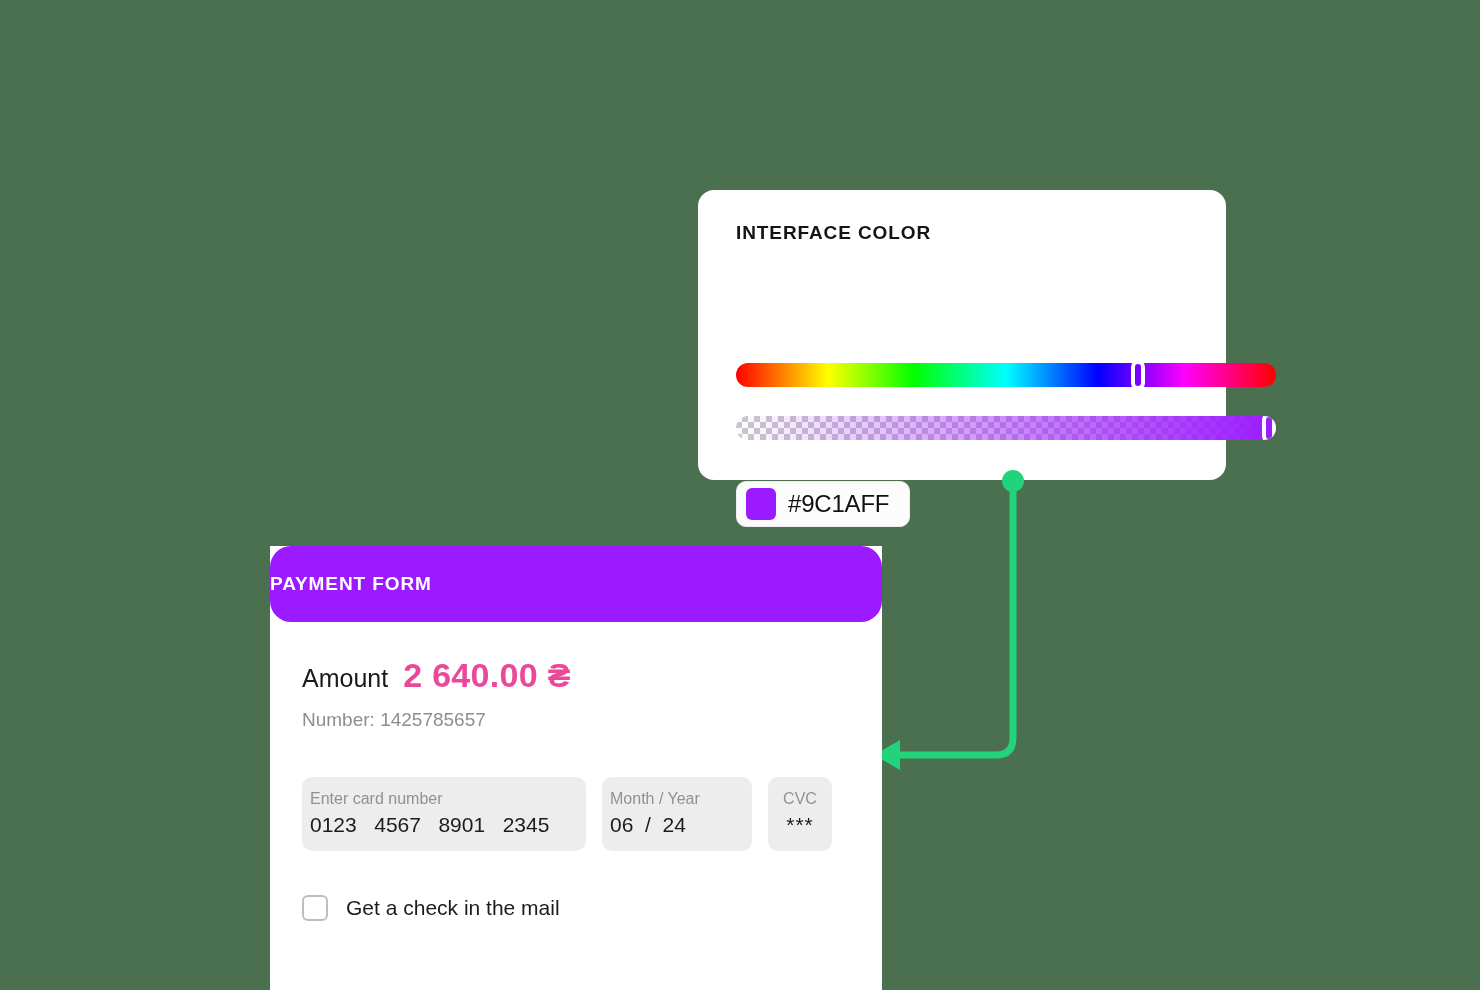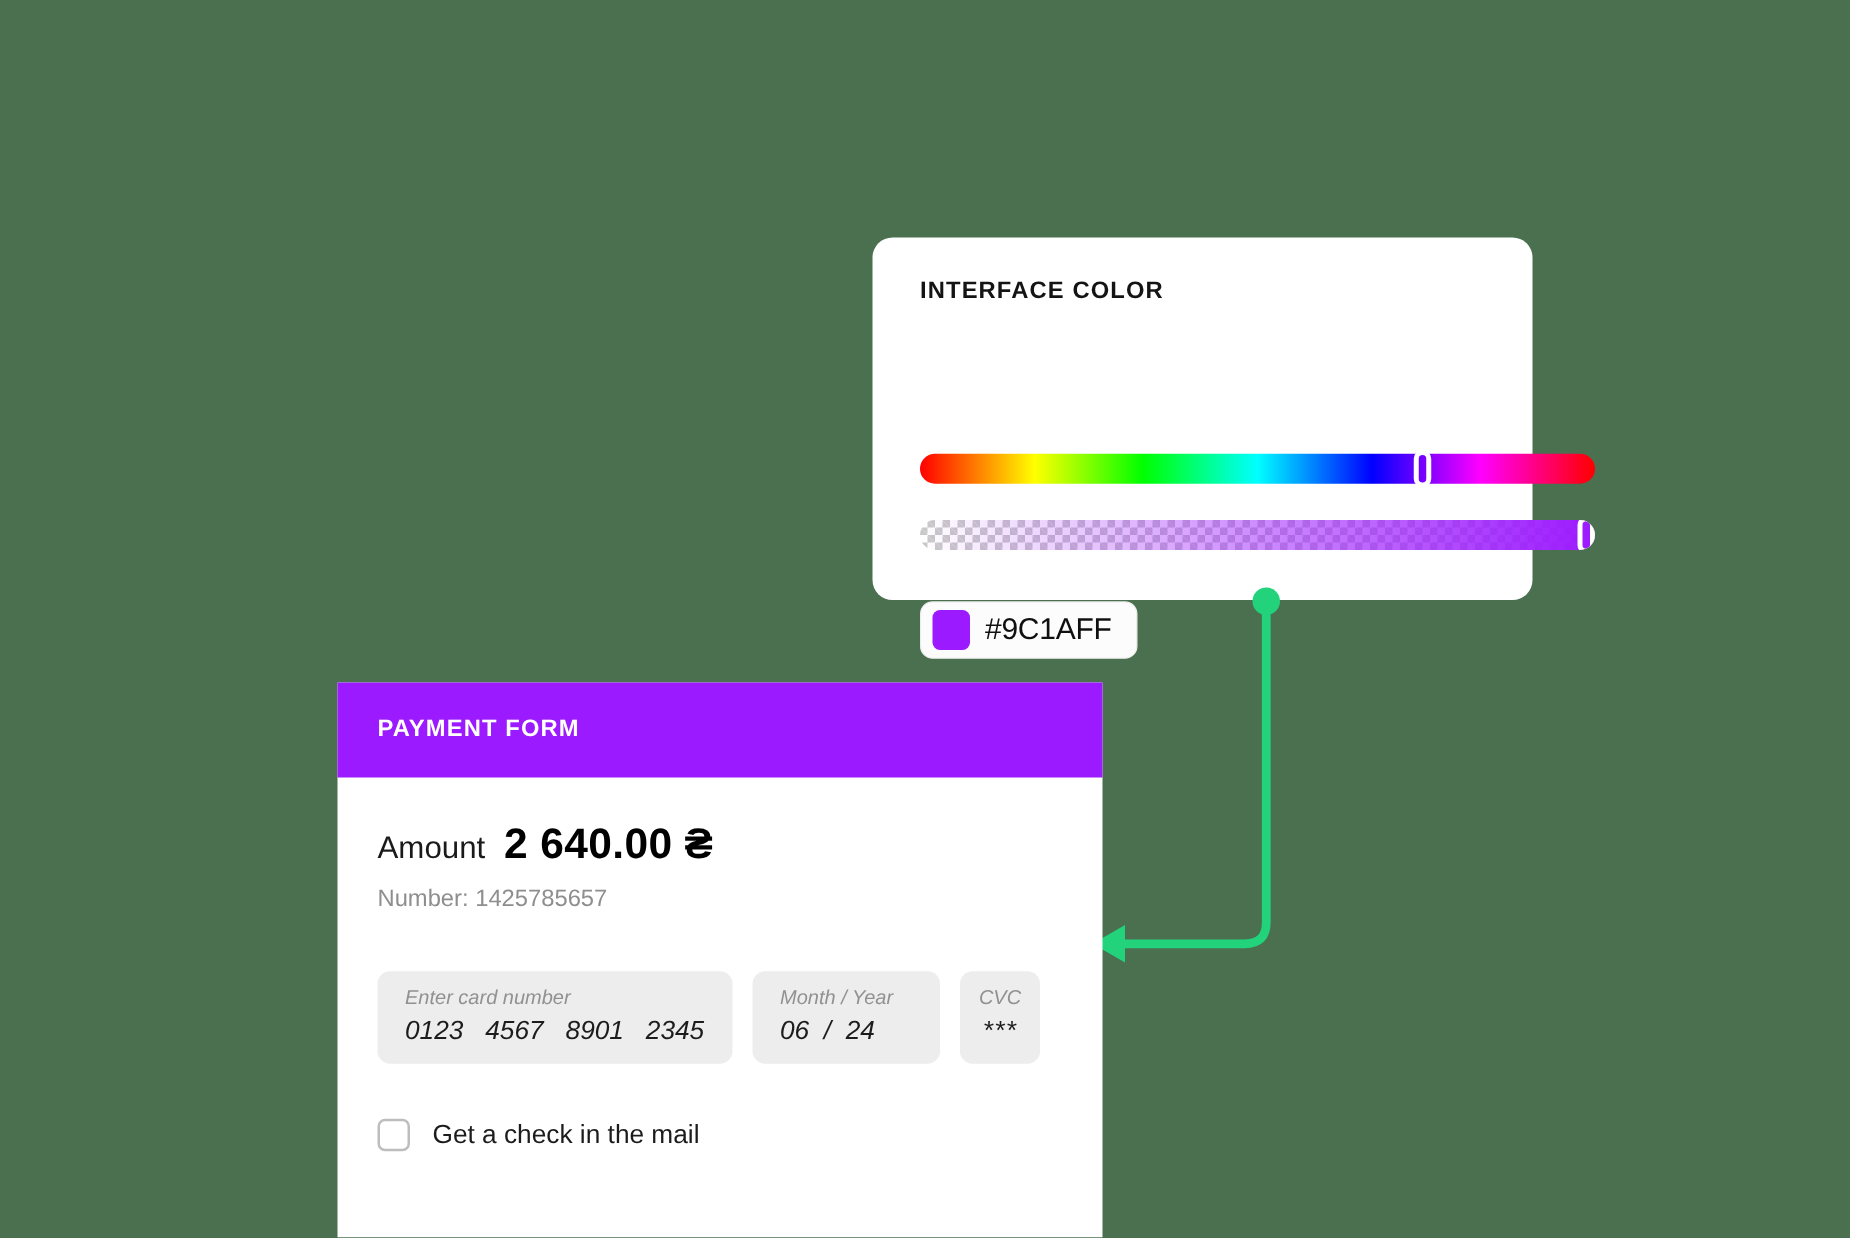--- a/index.html
+++ b/index.html
@@ -118,22 +118,22 @@
     left: 270px;
     top: 546px;
     width: 612px;
     height: 444px;
     background: #ffffff;
   }
   .pay-header {
     height: 76px;
     display: flex;
     align-items: center;
-    padding-left: 32px;
-    box-sizing: border-box;
+    box-sizing: border-box;
+    border-radius: 21px;
   }
   .pay-header-title {
     font-size: 19px;
     font-weight: bold;
     letter-spacing: 0.9px;
     color: #ffffff;
   }
   .pay-body {
     padding: 0 32px;
   }
@@ -143,42 +143,41 @@
     align-items: baseline;
     margin-top: 34px;
   }
   .amount-label {
     font-size: 25px;
     color: #1a1a1a;
   }
   .amount-value {
     font-size: 34px;
     font-weight: bold;
-    color: #000000;
+    color: #ec4899;
     margin-left: 15px;
     letter-spacing: 0.3px;
   }
   .order-number {
     margin-top: 14px;
     font-size: 19px;
     color: #8e8e8e;
   }
 
   .fields-row {
     display: flex;
     margin-top: 46px;
     gap: 16px;
   }
   .input-box {
     background: #ededed;
     border-radius: 10px;
-    padding: 13px 20px 14px 22px;
+    padding: 13px 20px 14px 8px;
     box-sizing: border-box;
     cursor: text;
-    font-style: italic;
   }
   .card-number-box { width: 284px; }
   .expiry-box { width: 150px; }
   .cvc-box { width: 64px; }
   .field-label {
     font-size: 16px;
     color: #919191;
   }
   .field-value {
     margin-top: 5px;

